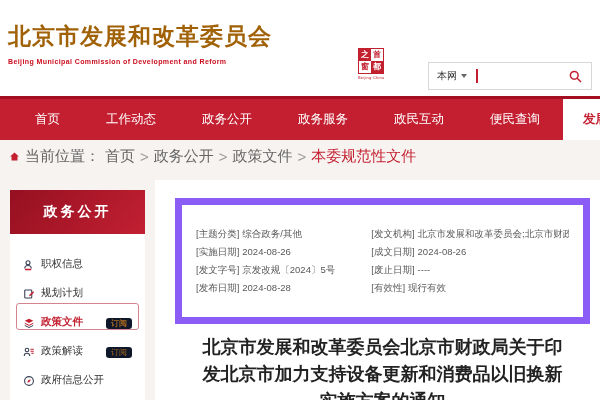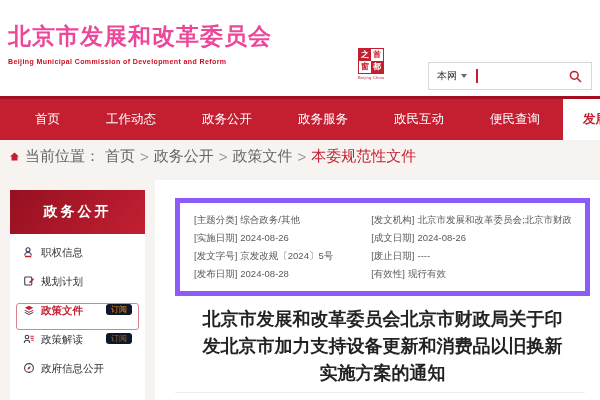--- a/index.html
+++ b/index.html
@@ -2,21 +2,21 @@
 <html><head>
 <meta charset="utf-8">
 <style>
 * { margin:0; padding:0; box-sizing:border-box; }
 html,body { width:600px; height:400px; overflow:hidden; background:#fff;
   font-family:"Liberation Sans","DejaVu Sans",sans-serif; }
 
 
 .header { position:relative; height:96px; background:#fff; }
 .brand { position:absolute; left:8px; top:21px; }
-.site-title { color:#ec4899; font-size:23px; font-weight:bold; letter-spacing:1px; }
+.site-title { color:#a16207; font-size:23px; font-weight:bold; letter-spacing:1px; }
 .site-sub { color:#cb0e1e; font-size:7px; font-weight:bold; letter-spacing:.4px; margin-top:6px; }
 .top-links { position:absolute; right:12px; top:24px; display:flex; gap:19px;
   font-size:9.5px; color:#c94a4a; }
 .top-links span { cursor:pointer; white-space:nowrap; }
 
 .seal { position:absolute; left:358px; top:48px; width:26px; text-align:center; }
 .seal-box { width:26px; height:26px; border:1.5px solid #c21f2f; display:grid;
   grid-template-columns:1fr 1fr; grid-template-rows:1fr 1fr; background:#fff; }
 .seal-box span { font-size:8px; line-height:11px; text-align:center; font-weight:bold; }
 .seal-box .on-red { background:#c21f2f; color:#fff; }
@@ -49,31 +49,31 @@
 
 
 .layout { display:flex; background:#f7f3f1; height:228px; overflow:hidden; }
 
 
 .sidebar { width:135px; margin-left:10px; margin-top:18px; flex-shrink:0; }
 .sidebar-header { height:44px; background:linear-gradient(130deg,#951021,#c22032);
   color:#fff; font-size:14px; font-weight:bold; letter-spacing:3px;
   display:flex; align-items:center; justify-content:center; }
 .sidebar-body { background:#fff; height:166px; padding:11px 6px; }
-.side-item { display:flex; align-items:flex-start; gap:6px; height:27px; margin-bottom:2px;
+.side-item { display:flex; align-items:flex-end; gap:6px; height:27px; margin-bottom:2px;
   padding:0 6px; font-size:10.5px; color:#333; cursor:pointer; border:1px solid transparent; }
 .side-item.active { border:1px solid #d5848f; border-radius:3px; color:#c31f30; font-weight:bold; }
 .side-icon { display:flex; flex-shrink:0; }
 .badge { margin-left:auto; background:#0f172a; color:#a9691e; font-size:8px;
   padding:0 5px; border-radius:3px; white-space:nowrap; cursor:pointer; }
 
 
 .content { flex:1; background:#fff; margin-top:8px; margin-left:10px;
   padding:18px 10px 0 20px; overflow:hidden; }
-.meta-box { border:5px solid #8b5cf6; padding:8px 14px; display:grid;
+.meta-box { border:7px solid #8b5cf6; padding:20px 14px; display:grid;
   grid-template-columns:47% 53%; }
 .meta-cell { font-size:9.5px; color:#595959; line-height:18px; white-space:nowrap;
   overflow:hidden; }
 .meta-cell .lbl { margin-right:3px; }
 .doc-title { margin:10px 26px 0; text-align:center; font-size:18px; font-weight:bold;
   color:#222; line-height:1.5; }
 .divider { border-top:1px solid #ececec; margin-top:5px; margin-right:5px; }
 .share-row { display:flex; justify-content:flex-end; align-items:center; gap:16px;
   margin-top:14px; padding-right:6px; color:#999; font-size:13px; }
 .share-dot { width:11px; height:11px; border-radius:50%; background:#c9c9c9;

